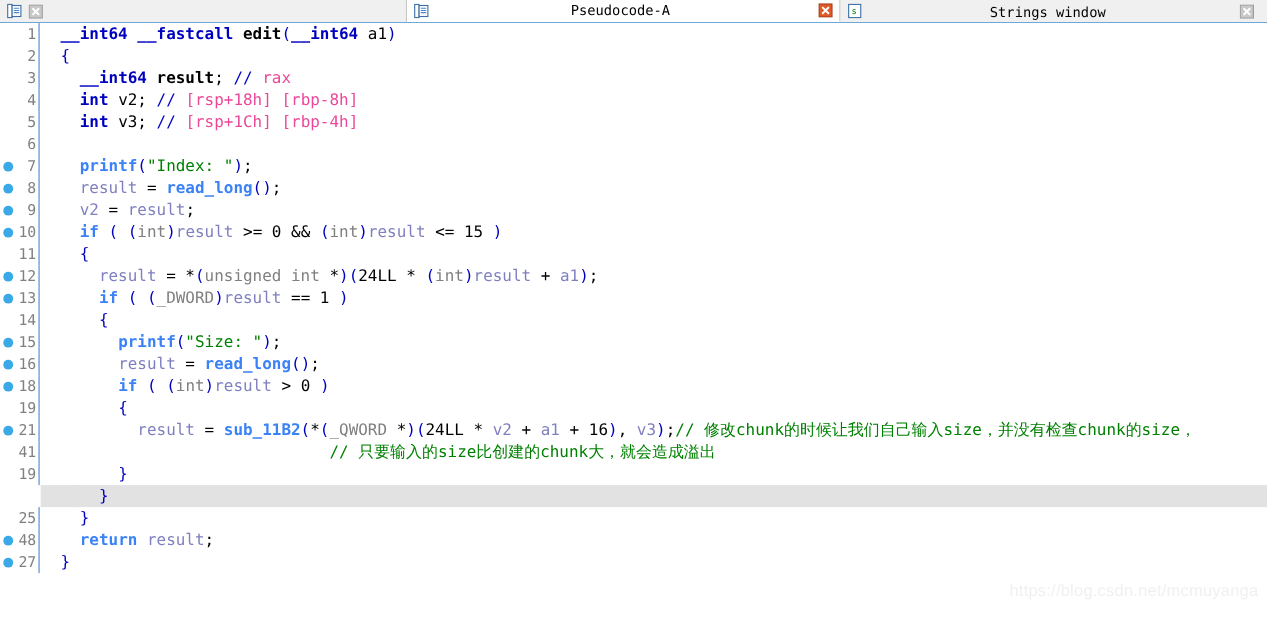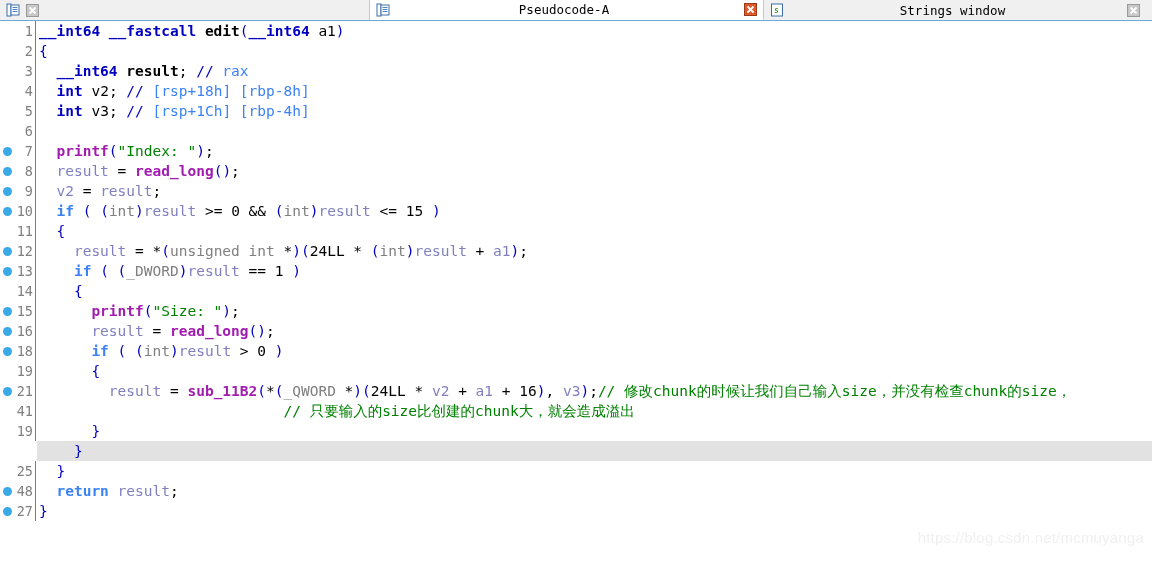--- a/index.html
+++ b/index.html
@@ -117,37 +117,37 @@
     height: 9px;
     border-radius: 50%;
     background: #3aa9e8;
   }
   .code {
     position: absolute;
     left: 37px;
     top: 0;
     height: 20px;
     white-space: pre;
-    padding-left: 2px;
+    padding-left: 18px;
     right: 0;
   }
 
   
   .k      { color: #3b82f6; font-weight: bold; }  
   .typ    { color: #0000c0; font-weight: bold; }  
-  .fn     { color: #a21caf; font-weight: bold; }  
+  .fn     { color: #3b82f6; font-weight: bold; }  
   .fndef  { color: #000000; font-weight: bold; }  
   .var    { color: #8080c0; }                     
   .arg    { color: #8080c0; }                     
   .cast   { color: #808080; }                     
   .str    { color: #008000; }                     
   .num    { color: #000000; }                     
   .punc   { color: #0000c0; }                     
   .op     { color: #000000; }                     
-  .cmt    { color: #3b82f6; }                     
+  .cmt    { color: #ec4899; }                     
   .cmtg   { color: #008000; }                     
   .plain  { color: #000000; }
 
   
   #watermark {
     position: absolute;
     right: 8px;
     bottom: 16px;
     font-family: "Liberation Sans", sans-serif;
     font-size: 15px;

